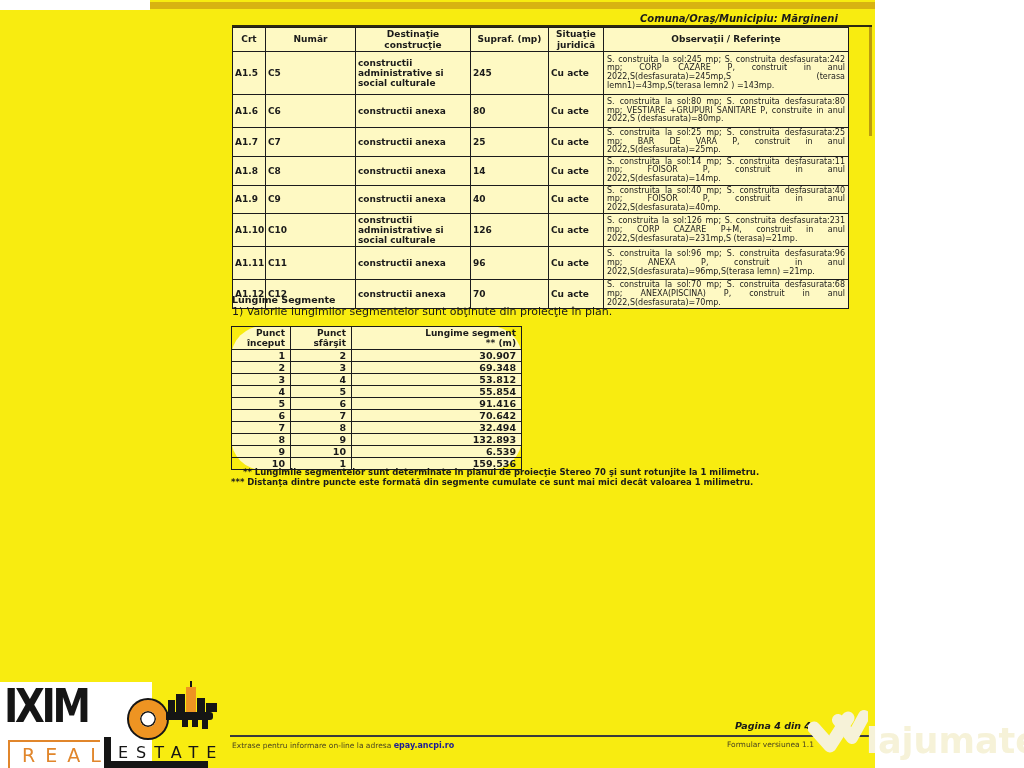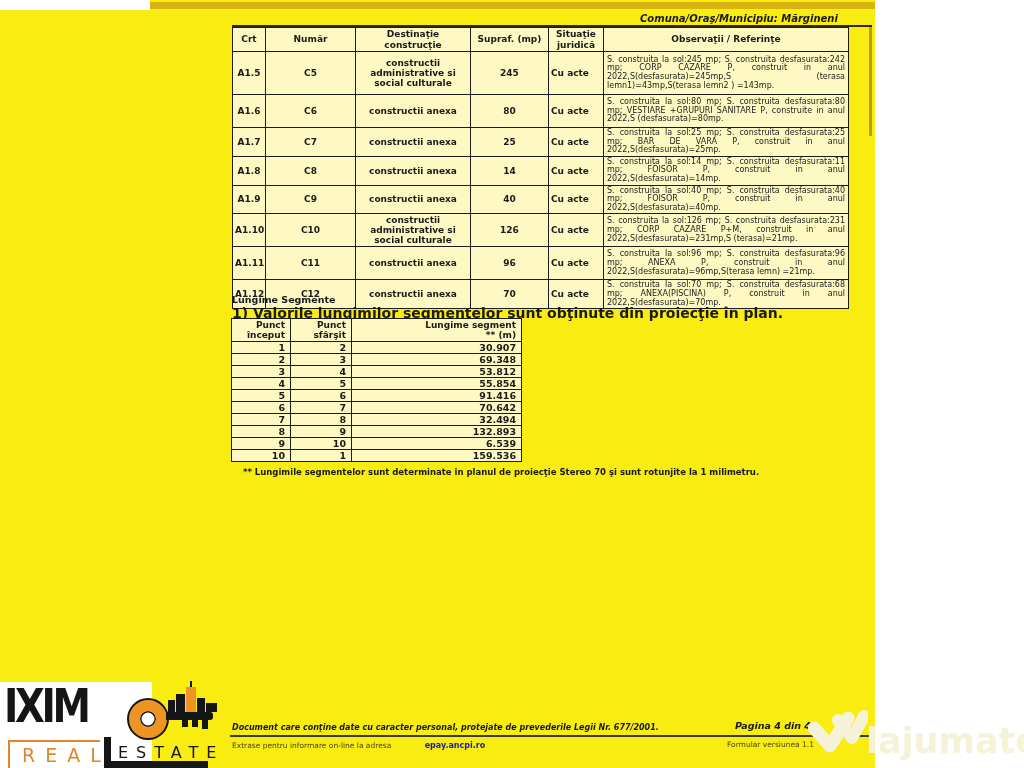--- a/index.html
+++ b/index.html
@@ -14,38 +14,38 @@
   .right-scan-edge{position:absolute;left:869px;top:26px;width:3px;height:110px;background:rgba(110,60,15,.45);}
 
   .loc-header{position:absolute;left:640px;top:13px;width:210px;font-size:10px;font-weight:bold;font-style:italic;white-space:nowrap;}
   .loc-underline{position:absolute;left:232px;top:25px;width:640px;height:2px;background:#2e2a10;}
 
   table{border-collapse:collapse;table-layout:fixed;background:#fef9c3;}
   td,th{border:1.5px solid #1c1c1c;overflow:hidden;}
 
   .ctable{position:absolute;left:232px;top:27px;width:616px;}
   .ctable th{font-size:9px;line-height:10.5px;font-weight:bold;text-align:center;vertical-align:middle;padding:1px 2px;height:24px;}
-  .ctable td{font-size:9px;font-weight:bold;text-align:center;vertical-align:middle;padding:1px 2px;}
+  .ctable td{font-size:9px;font-weight:bold;vertical-align:middle;padding:1px 2px;}
   .ctable td.obs{font-size:8px;font-weight:normal;line-height:8.6px;text-align:justify;vertical-align:middle;padding:1px 3px;}
   .ctable td.sit{text-align:left;padding-left:2px;}
   .ctable td.dest{line-height:10px;}
 
   .seg-title{position:absolute;left:232px;top:294px;font-size:9.5px;font-weight:bold;}
-  .seg-note{position:absolute;left:232px;top:305px;font-size:14px;font-weight:bold;}
-  .stable{position:absolute;left:231px;top:318px;width:290px;}
+  .seg-note{position:absolute;left:232px;top:305px;font-size:11px;font-weight:normal;}
+  .stable{position:absolute;left:231px;top:326px;width:290px;border-radius:32px;}
   .stable th{font-size:9px;line-height:10px;font-weight:bold;text-align:right;vertical-align:middle;padding:1px 5px;height:21px;white-space:pre-line;}
   .stable td{font-size:9.5px;font-weight:bold;text-align:right;padding:0 5px;height:12px;line-height:11px;}
 
   .footnote{position:absolute;left:231px;font-size:8.5px;font-weight:bold;white-space:nowrap;}
 
   .footer-rule{position:absolute;left:230px;top:735px;width:642px;height:1.5px;background:#3a3a3a;}
   .footer-privacy{position:absolute;left:232px;top:723px;font-size:8px;font-weight:bold;font-style:italic;white-space:nowrap;}
   .footer-page{position:absolute;left:735px;top:720px;font-size:9.5px;font-weight:bold;font-style:italic;white-space:nowrap;}
   .footer-extras{position:absolute;left:232px;top:741px;font-size:7.5px;color:#4a4420;white-space:nowrap;}
-  .footer-extras b{color:#1c1c96;font-size:8px;margin-left:31px;}
+  .footer-extras b{color:#1c1c96;font-size:8px;}
   .footer-form{position:absolute;left:727px;top:740px;font-size:7.5px;color:#4a4420;white-space:nowrap;}
 
   
   .logo-block{position:absolute;left:0;top:682px;width:230px;height:86px;}
   .logo-white{position:absolute;left:0;top:0;width:152px;height:86px;background:#ffffff;}
   .iximo-word{position:absolute;left:4px;top:2px;font-size:46px;font-weight:bold;letter-spacing:-4px;color:#151515;transform:scaleX(.84);transform-origin:left top;line-height:44px;}
   .key-ring{position:absolute;left:129px;top:18px;width:38px;height:38px;border-radius:50%;border:11px solid #ee9422;background:#ffffff;box-shadow:0 0 0 2px #151515, inset 0 0 0 1.5px #151515;}
   .key-shaft{position:absolute;left:166px;top:30px;width:47px;height:8px;background:#151515;border-radius:0 3px 3px 0;}
   .key-tooth{position:absolute;top:38px;width:6px;height:7px;background:#151515;}
   .buildings{position:absolute;left:168px;top:2px;width:50px;height:28px;}
@@ -218,22 +218,22 @@
         </tr>
         <tr>
           <td>10</td>
           <td>1</td>
           <td>159.536</td>
         </tr>
       </tbody>
   </table>
 
   <div class="footnote" style="top:467px;margin-left:12px;">** Lungimile segmentelor sunt determinate în planul de proiecţie Stereo 70 şi sunt rotunjite la 1 milimetru.</div>
-
-  <div class="footer-privacy">Document care conţine date cu caracter personal, protejate de prevederile Legii Nr. 677/2001.</div>
+  <div class="footnote" style="top:477px;">*** Distanţa dintre puncte este formată din segmente cumulate ce sunt mai mici decât valoarea 1 milimetru.</div>
+
   <div class="footer-page">Pagina 4 din 4</div>
   <div class="footer-rule"></div>
   <div class="footer-extras"><span>Extrase pentru informare on-line la adresa </span><b>epay.ancpi.ro</b></div>
   <div class="footer-form">Formular versiunea 1.1</div>
 
   <div class="logo-block">
     <div class="logo-white"></div>
     <div class="iximo-word">IXIM</div>
     <div class="key-ring"></div>
     <div class="key-shaft"></div>

